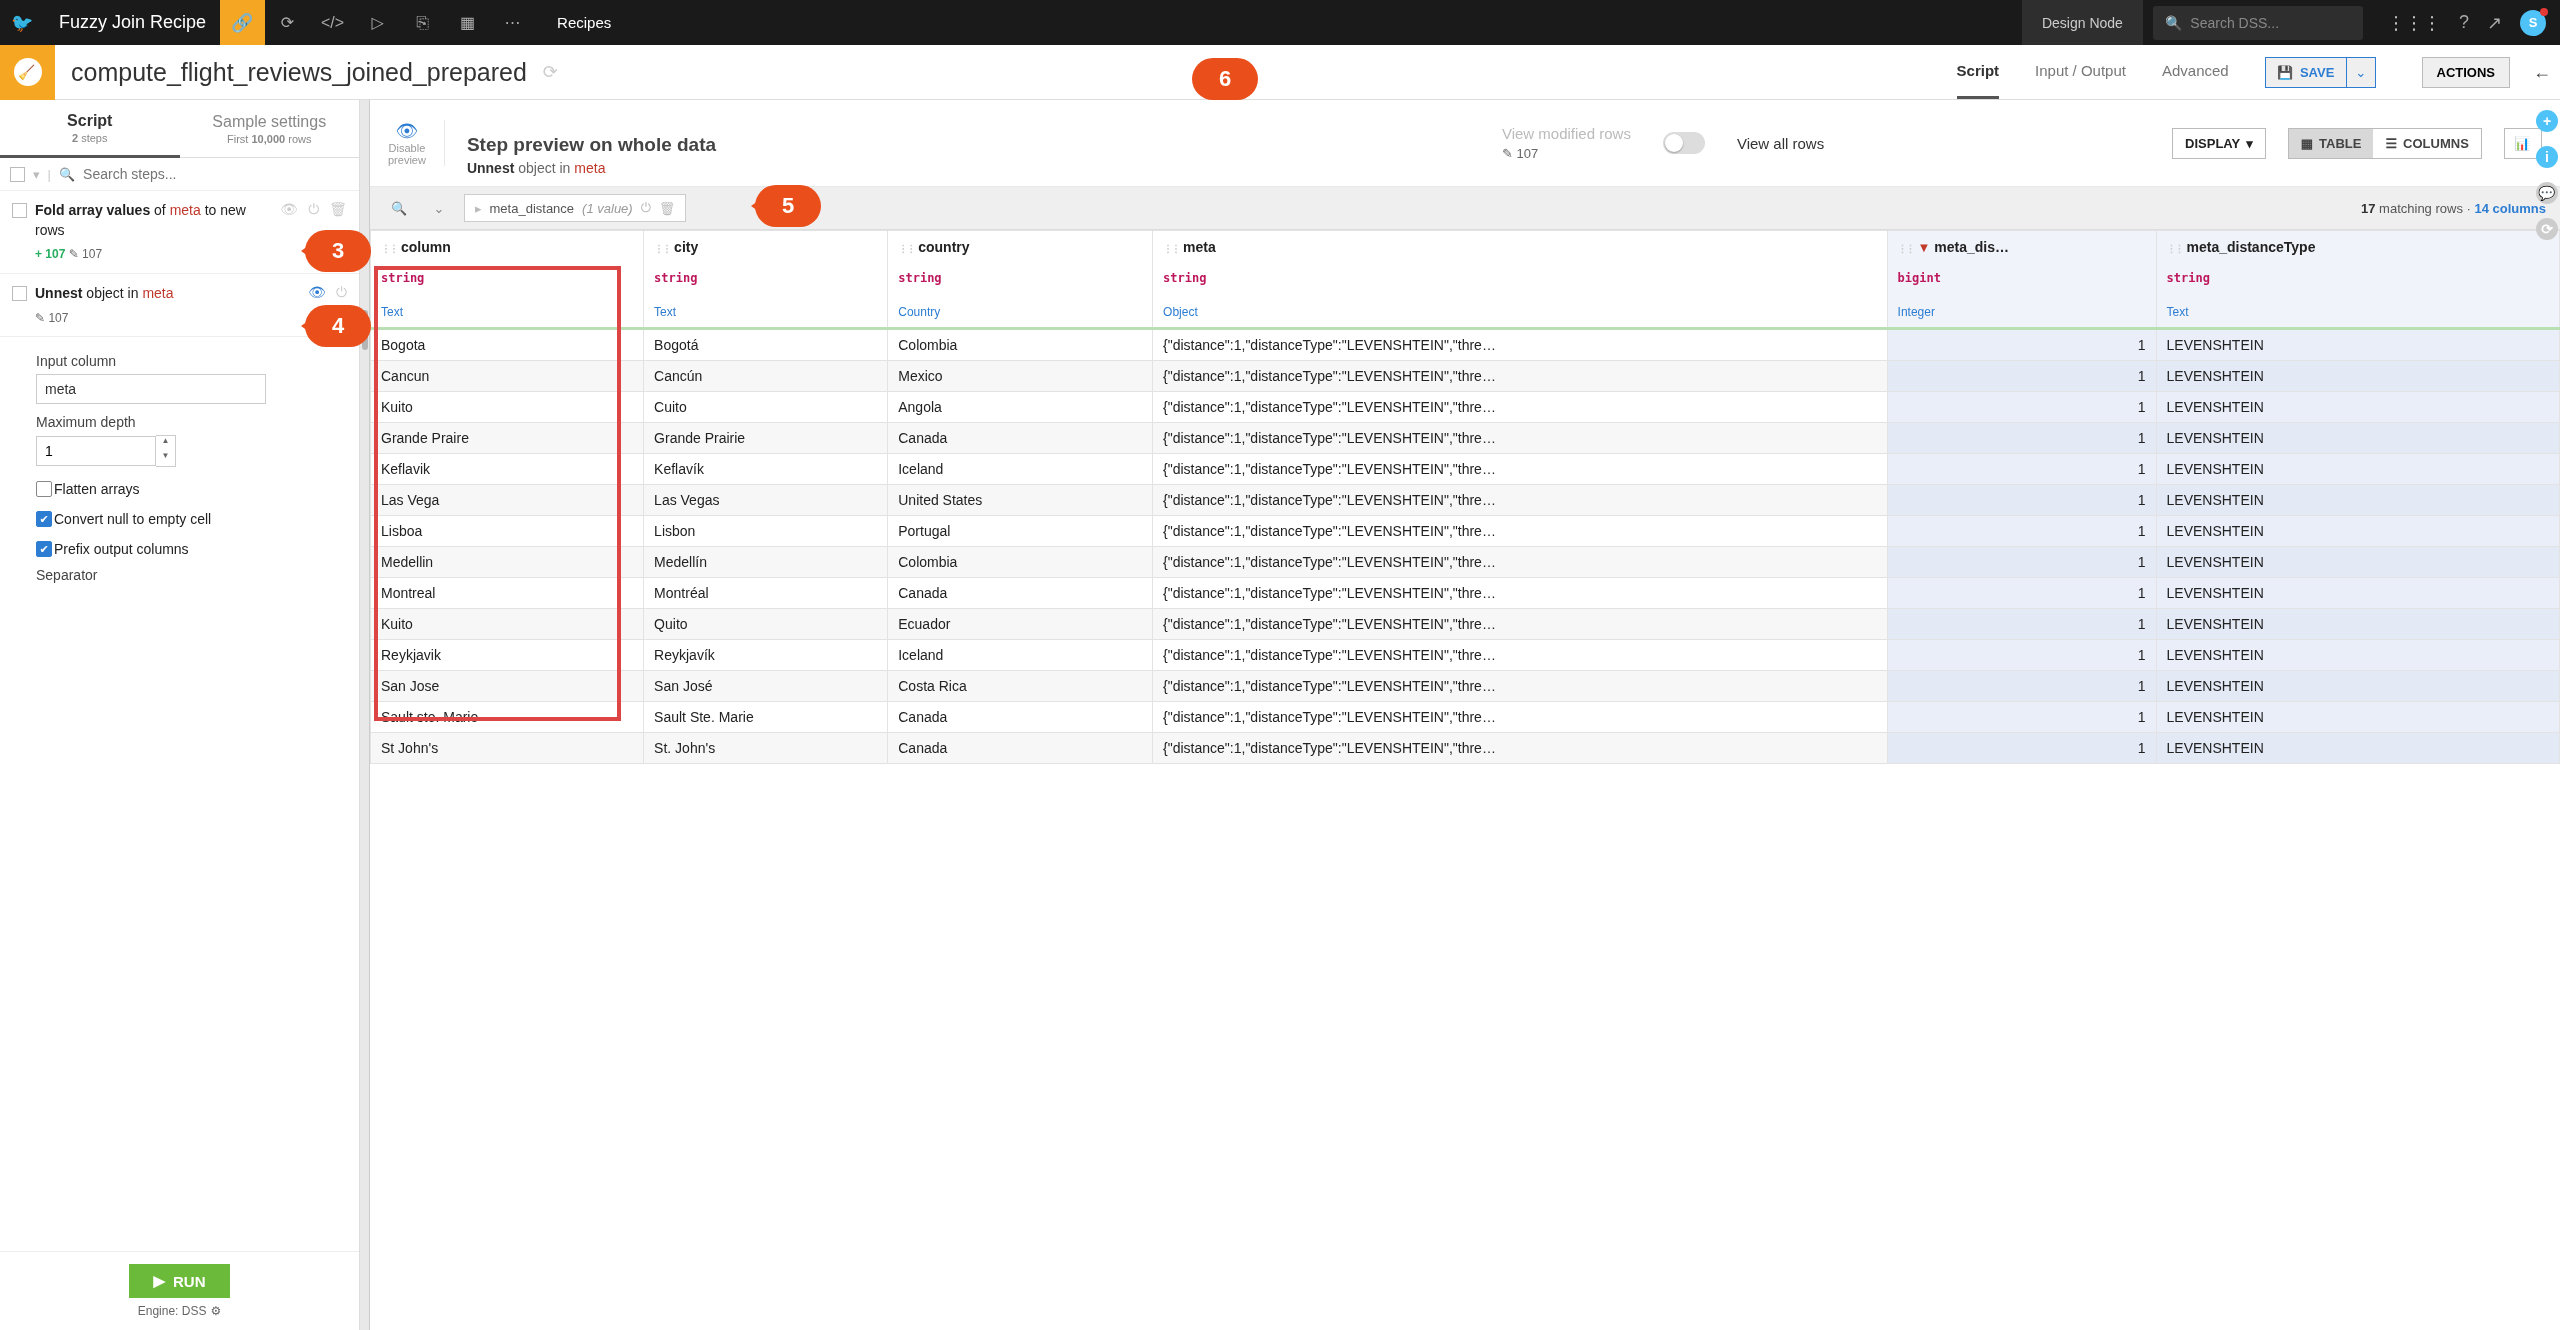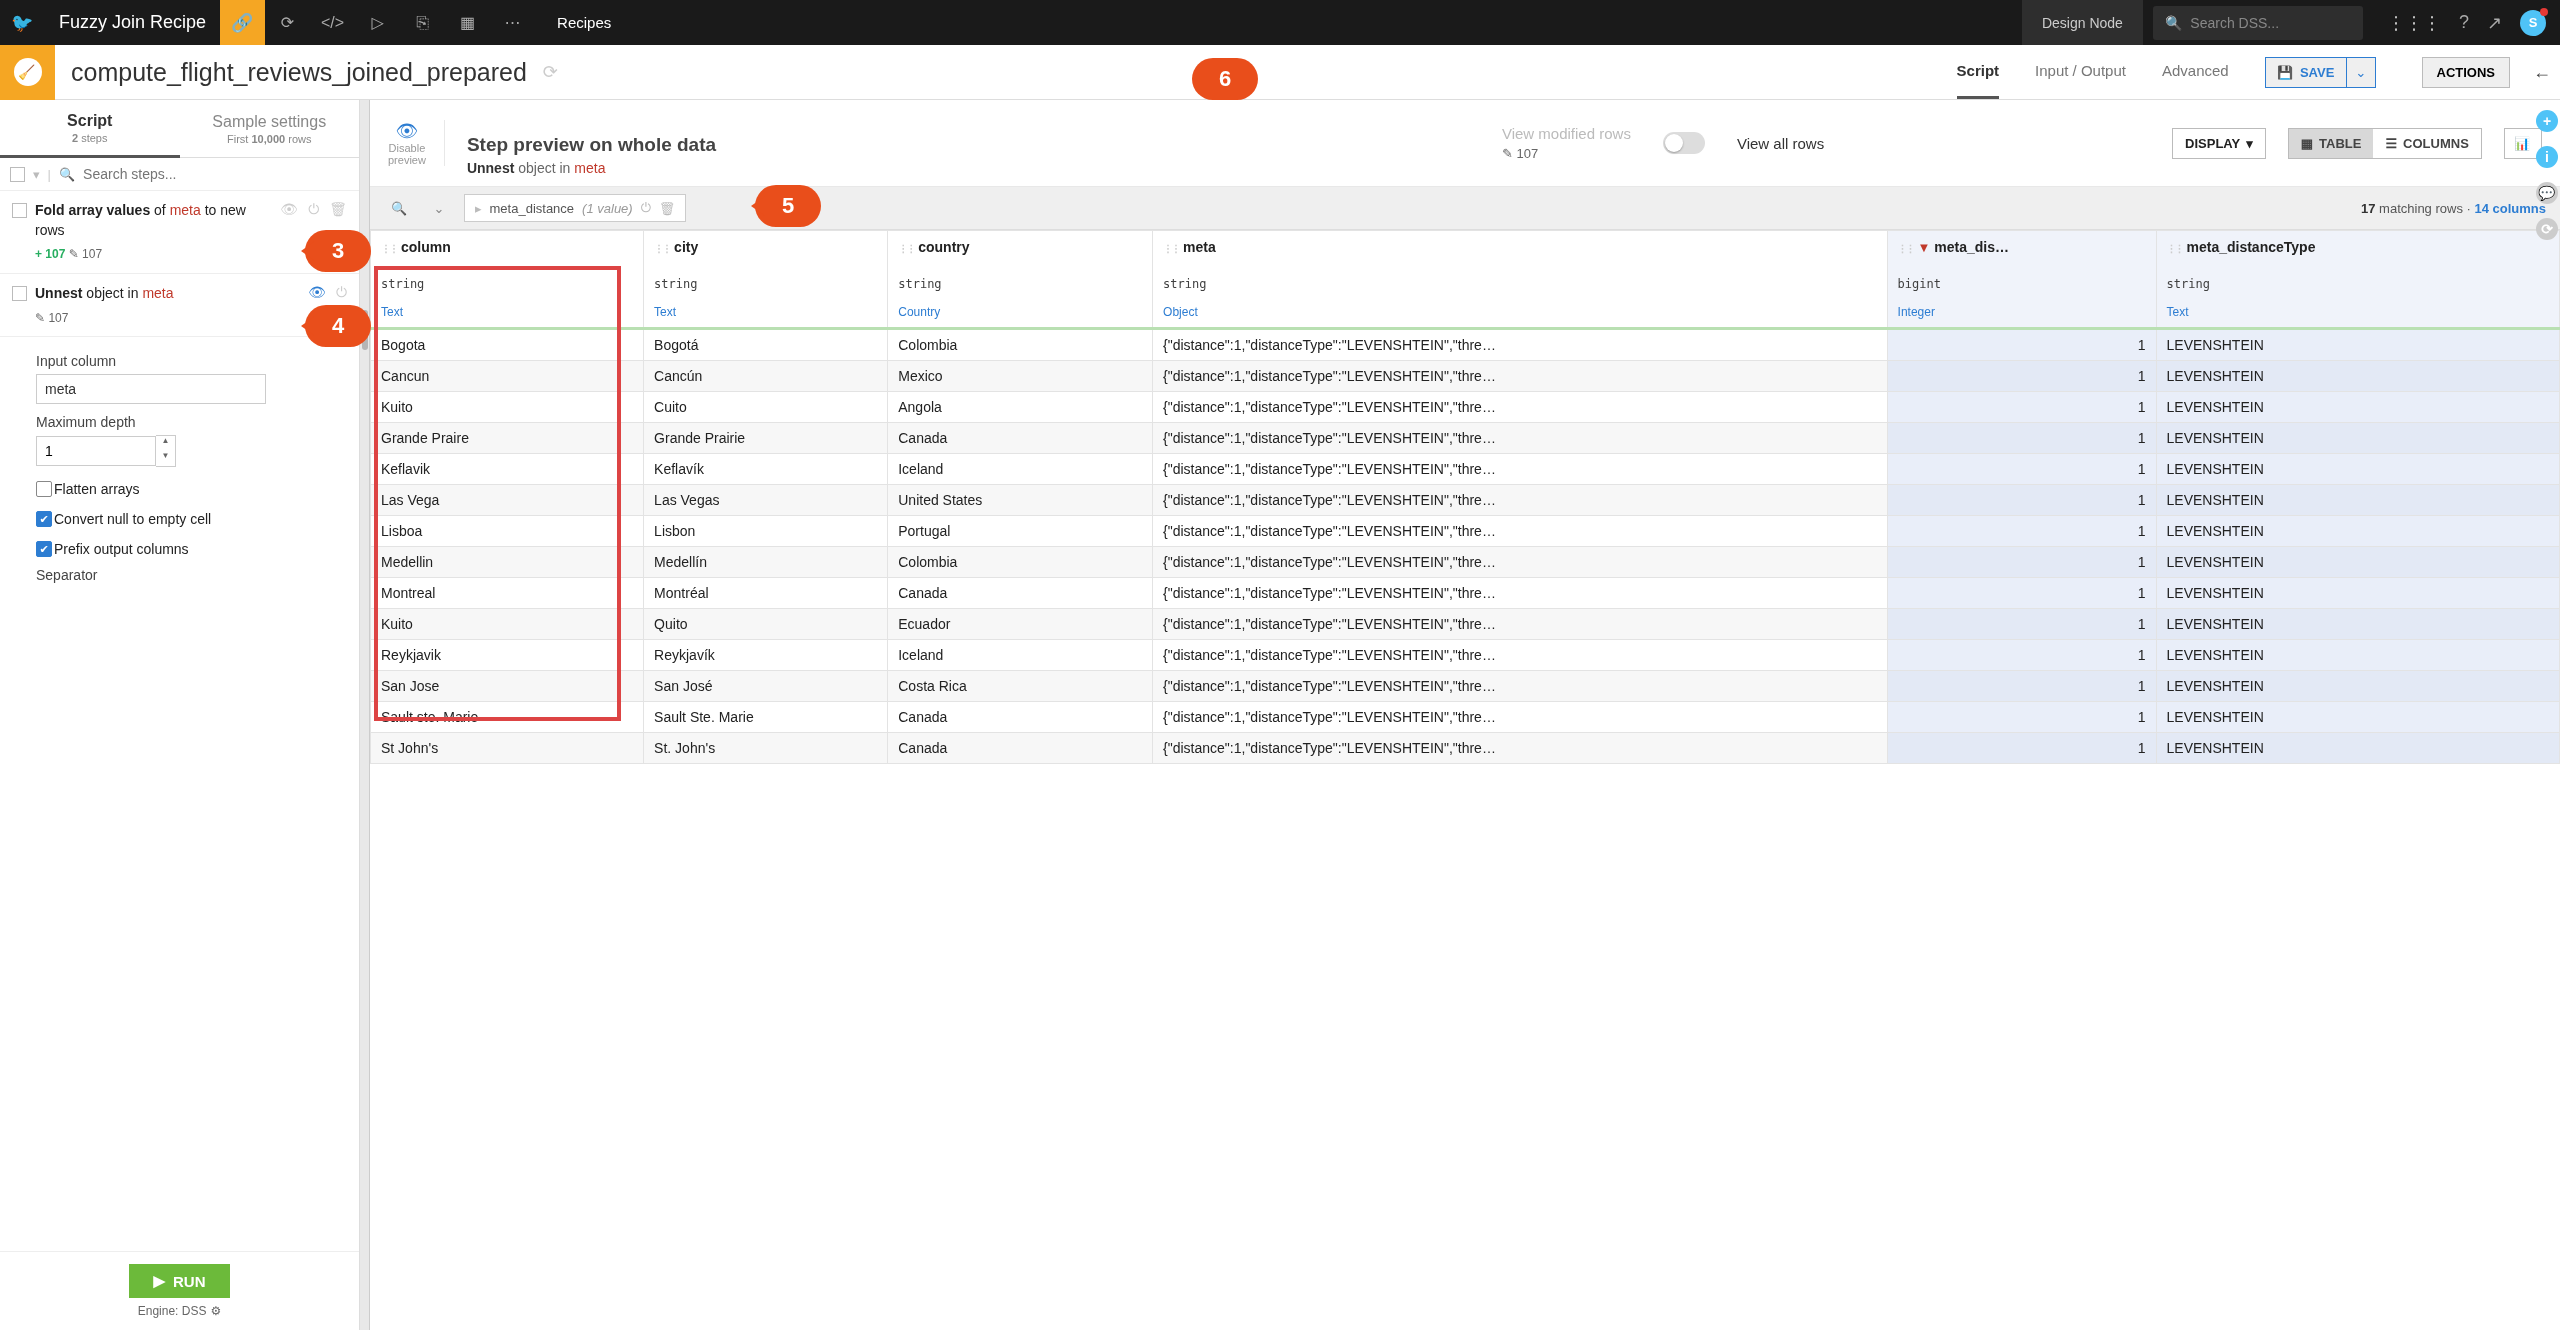--- a/index.html
+++ b/index.html
@@ -97,22 +97,22 @@
 .filter-chip { background: #fff; border: 1px solid #ccc; padding: 5px 10px; display: flex; align-items: center; gap: 8px; color: #555; font-size: 13px; }
 .filter-chip .fval { color: #999; font-style: italic; }
 .filter-bar .match-info { margin-left: auto; font-size: 13px; color: #555; }
 .filter-bar .match-info b { color: #333; }
 .filter-bar .match-info .lnk { color: #2d7dd2; font-weight: 600; }
 
 .grid { flex: 1; overflow: auto; }
 table { border-collapse: collapse; width: 100%; }
 th { text-align: left; padding: 8px 10px; border: 1px solid #e3e3e3; background: #fff; font-weight: 600; font-size: 14px; position: relative; vertical-align: top; }
 th .drag { color: #ccc; font-size: 10px; letter-spacing: -2px; margin-right: 4px; }
-th .type { display: block; font-weight: 400; font-family: monospace; color: #404040; font-size: 12px; margin-top: 22px; }
-th .meaning { display: block; font-weight: 400; color: #2d7dd2; font-size: 12px; margin-top: 14px; }
+th .type { display: block; font-weight: 700; font-family: monospace; color: #be185d; font-size: 12px; margin-top: 16px; }
+th .meaning { display: block; font-weight: 400; color: #2d7dd2; font-size: 12px; margin-top: 20px; }
 th.highlight { background: #f0f3fa; }
 th .funnel { color: #c0392b; font-size: 13px; }
 td { padding: 7px 10px; border: 1px solid #e3e3e3; font-size: 14px; white-space: nowrap; overflow: hidden; text-overflow: ellipsis; }
 td.highlight { background: #e9eef9; }
 tr.alt td { background: #f7f7f7; }
 tr.alt td.highlight { background: #e3e9f5; }
 .grid tbody tr:first-child td { border-top: 3px solid #b9e0b2; }
 td.num { text-align: right; }
 
 

